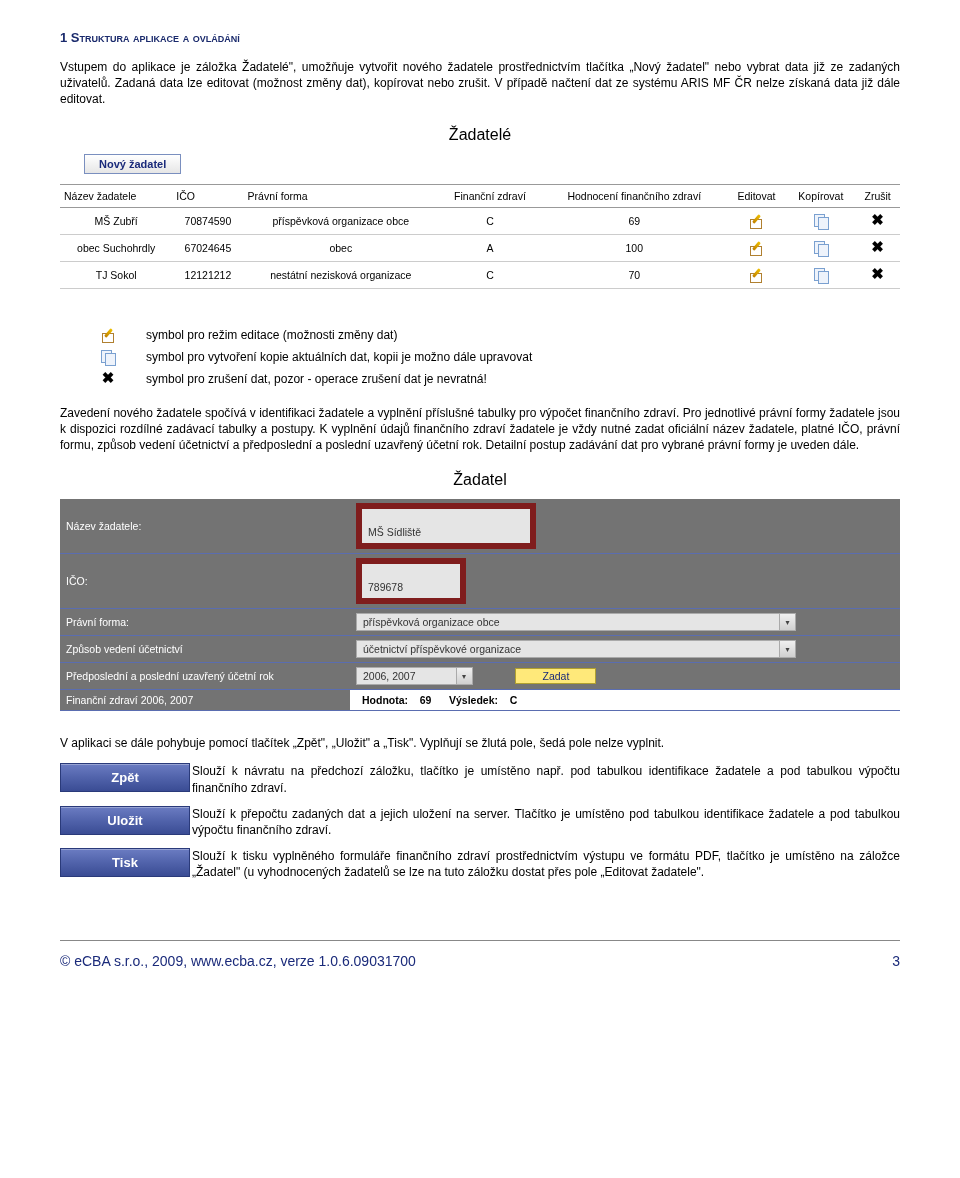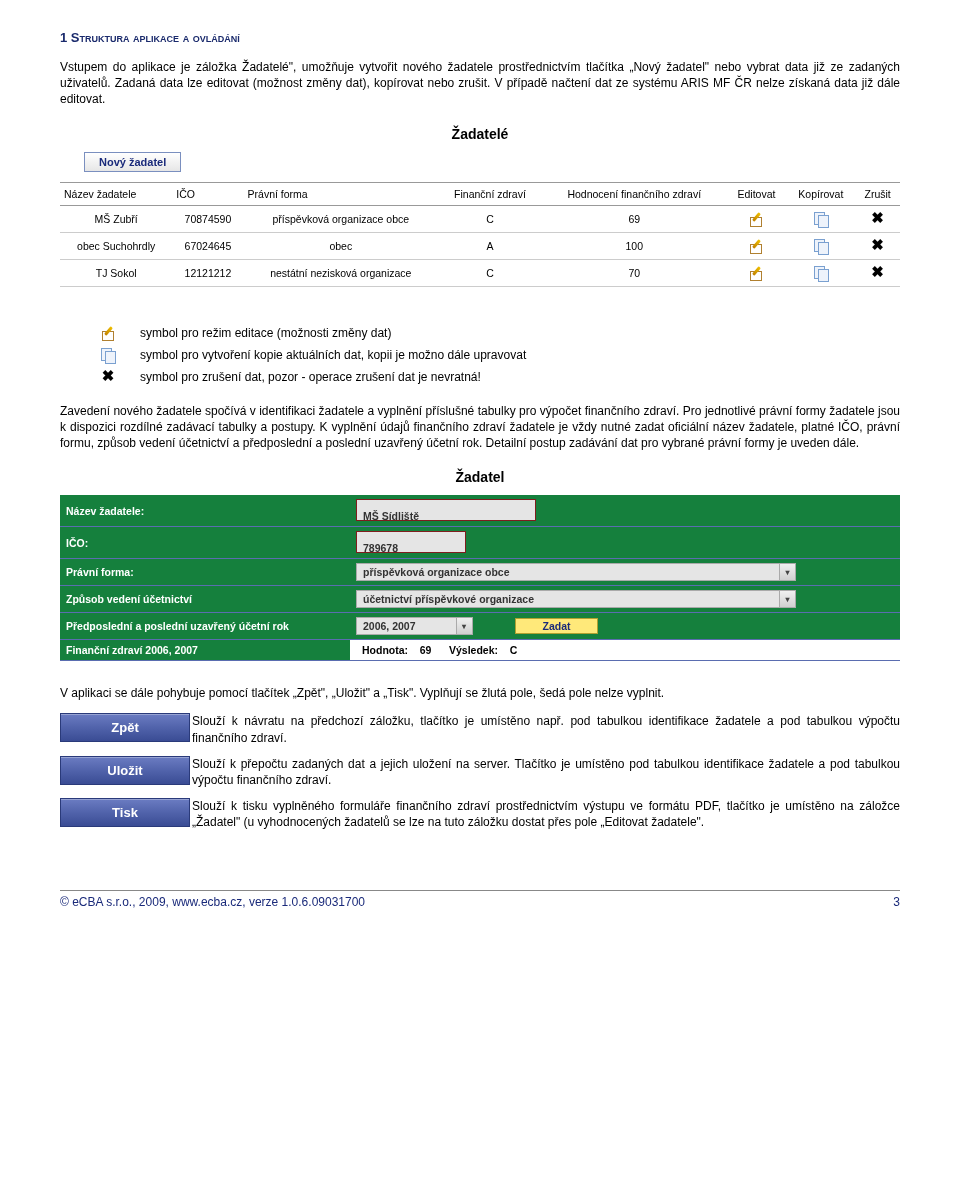--- a/index.html
+++ b/index.html
@@ -22,22 +22,22 @@
     line-height: 1.35;
     text-align: justify;
     margin-bottom: 12px;
     color: #000;
   }
   .centered-img-block {
     margin: 18px auto 10px auto;
   }
   .app-title {
     text-align: center;
-    font-weight: bold;
-    font-size: 14px;
+    font-weight: normal;
+    font-size: 16px;
     margin-bottom: 10px;
     color: #000;
   }
   .new-btn-row {
     display: flex;
     justify-content: flex-start;
     margin: 0 0 10px 0;
     padding-left: 0;
   }
   .app-button {
@@ -116,53 +116,53 @@
     font-size: 15px;
     font-weight: bold;
     color: #000;
     line-height: 14px;
     text-align: center;
   }
 
   .legend-row {
     display: flex;
     align-items: center;
-    gap: 24px;
+    gap: 30px;
     margin: 6px 0 6px 40px;
     justify-content: flex-end;
   }
   .legend-row .legend-text { flex: 1; }
 
   
   .form-table {
     width: 100%;
     border-collapse: collapse;
     font-size: 10.5px;
     margin-bottom: 6px;
   }
   .form-table td {
     border-bottom: 1px solid #ccc;
     padding: 4px 6px;
     vertical-align: middle;
   }
   .form-table tr.header-row td {
-    background: #15803d;
+    background: #737373;
     color: #fff;
-    font-weight: bold;
+    font-weight: normal;
     border-bottom: 1px solid #5a6db0;
   }
   .form-table td.label-cell {
     width: 290px;
     font-weight: bold;
   }
   .readonly-input {
     display: inline-block;
     background: #e5e5e5;
-    border: 1px solid #7f1d1d;
-    padding: 10px 6px;
+    border: 6px solid #7f1d1d;
+    padding: 17px 6px;
     min-width: 180px;
     height: 18px;
     color: #333;
     font-size: 10.5px;
   }
   .select-input {
     display: inline-flex;
     align-items: center;
     background: #e5e5e5;
     border: 1px solid #aaa;
@@ -214,24 +214,24 @@
   .action-text {
     flex: 1;
     line-height: 1.35;
     text-align: justify;
     font-size: 12px;
   }
 
   .footer {
     border-top: 1px solid #888;
     margin-top: 60px;
-    padding-top: 4px;
+    padding-top: 12px;
     display: flex;
     justify-content: space-between;
-    font-size: 12px;
+    font-size: 14px;
     color: #1a2a7a;
   }
 </style>
 </head>
 <body>
 
 <h1>1 Struktura aplikace a ovládání</h1>
 
 <p class="body-text">Vstupem do aplikace je záložka Žadatelé", umožňuje vytvořit nového žadatele prostřednictvím tlačítka „Nový žadatel" nebo vybrat data již ze zadaných uživatelů. Zadaná data lze editovat (možnost změny dat), kopírovat nebo zrušit. V případě načtení dat ze systému ARIS MF ČR nelze získaná data již dále editovat.</p>
 

